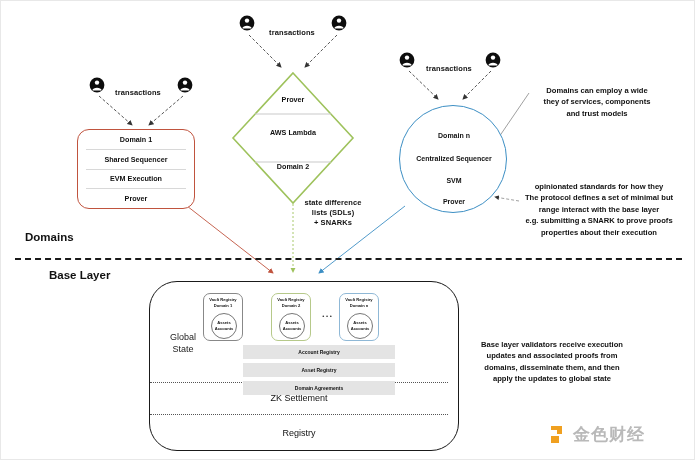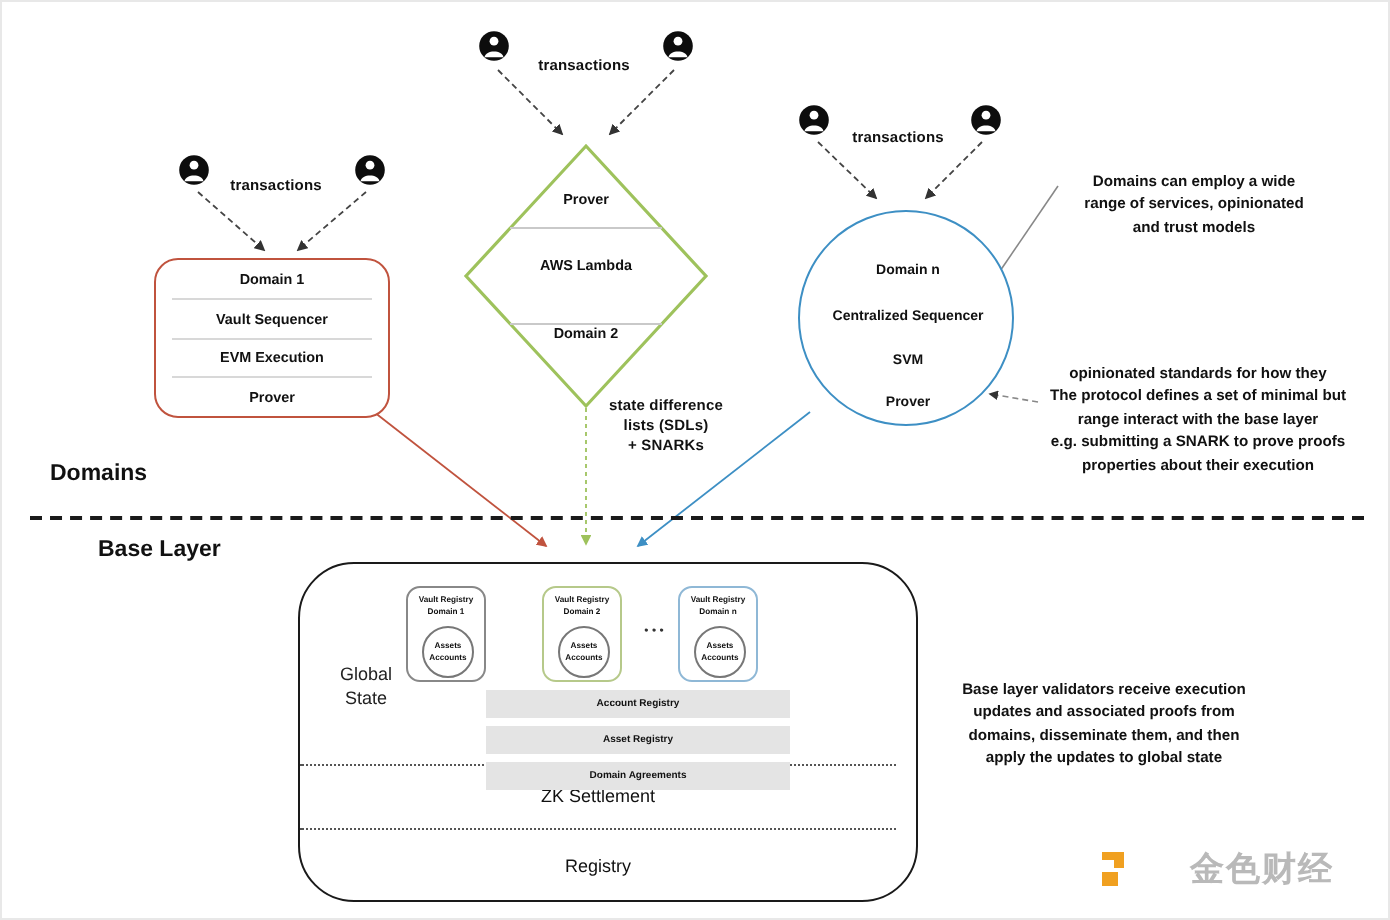--- a/index.html
+++ b/index.html
@@ -128,21 +128,21 @@
   }
   .gsbar {
     position: absolute; left: 242px;
     width: 152px; height: 14px;
     background: #e4e4e4;
     display: flex; align-items: center; justify-content: center;
     font-size: 5px; font-weight: bold; color: #111;
   }
 
   
-  #wm { left: 548px; top: 422px; display: flex; align-items: flex-start; gap: 24px; }
+  #wm { left: 548px; top: 422px; display: flex; align-items: flex-start; gap: 2px; }
   #wm .mark { width: 22px; height: 22px; position: relative; }
   #wm .wtext {
     font-size: 17px; font-weight: bold; color: #b9b9b9;
     letter-spacing: 1px; font-family: "DejaVu Sans", sans-serif;
   }
 
   svg.overlay { position: absolute; left: 0; top: 0; width: 695px; height: 460px; pointer-events: none; }
 </style>
 </head>
 <body>
@@ -240,21 +240,21 @@
     <svg viewBox="0 0 16 18">
         <circle cx="8" cy="8" r="7.4" fill="#0d0d0d"></circle>
         <circle cx="8" cy="5.6" r="2.2" fill="#fff"></circle>
         <path d="M3.3 13.6 C3.8 9.8 12.2 9.8 12.7 13.6 Z" fill="#fff"></path>
       </svg>
   </div>
   <div class="abs cap" style="left:419px;top:64px;width:58px">transactions</div>
 
   <div class="abs" id="domain1">
     <div class="row">Domain 1</div>
-    <div class="row">Vault Sequencer</div>
+    <div class="row">Shared Sequencer</div>
     <div class="row">EVM Execution</div>
     <div class="row">Prover</div>
   </div>
 
   <div class="abs" style="left:232px;top:72px;width:120px;height:130px">
     <div class="abs" style="left:0;top:89px;width:120px;text-align:center;font-size:7.2px;font-weight:bold;color:#111">Domain 2</div>
     <div class="abs" style="left:0;top:55px;width:120px;text-align:center;font-size:7.2px;font-weight:bold;color:#111">AWS Lambda</div>
     <div class="abs" style="left:0;top:22px;width:120px;text-align:center;font-size:7.2px;font-weight:bold;color:#111">Prover</div>
   </div>
 
@@ -266,21 +266,21 @@
   </div>
 
   <div class="abs" style="left:272px;top:198px;width:120px">
     <div class="cap">state difference</div>
     <div class="cap" style="margin-top:2px">lists (SDLs)</div>
     <div class="cap" style="margin-top:2px">+ SNARKs</div>
   </div>
 
   <div class="abs note" style="left:508px;top:84px;width:176px">
     <div>Domains can employ a wide</div>
-    <div>range of services, opinionated</div>
+    <div>they of services, components</div>
     <div>and trust models</div>
   </div>
 
   <div class="abs note" style="left:505px;top:180px;width:186px">
     <div>opinionated standards for how they</div>
     <div>The protocol defines a set of minimal but</div>
     <div>range interact with the base layer</div>
     <div>e.g. submitting a SNARK to prove proofs</div>
     <div>properties about their execution</div>
   </div>

